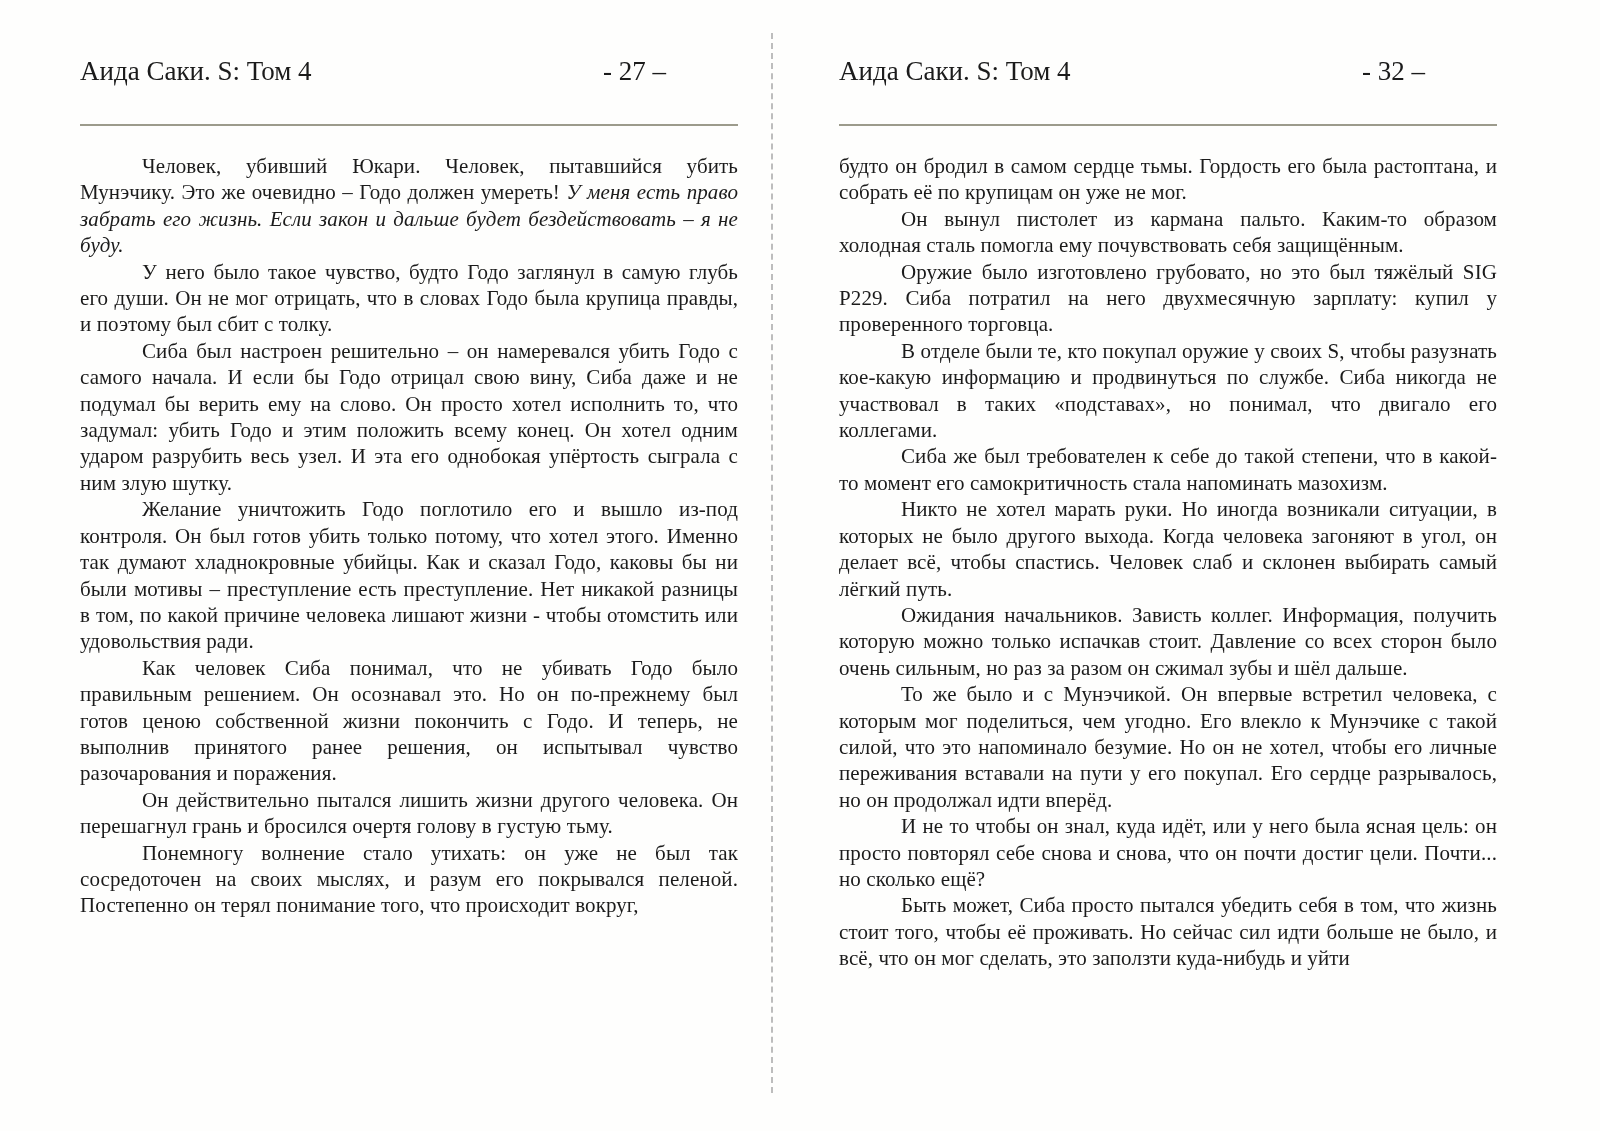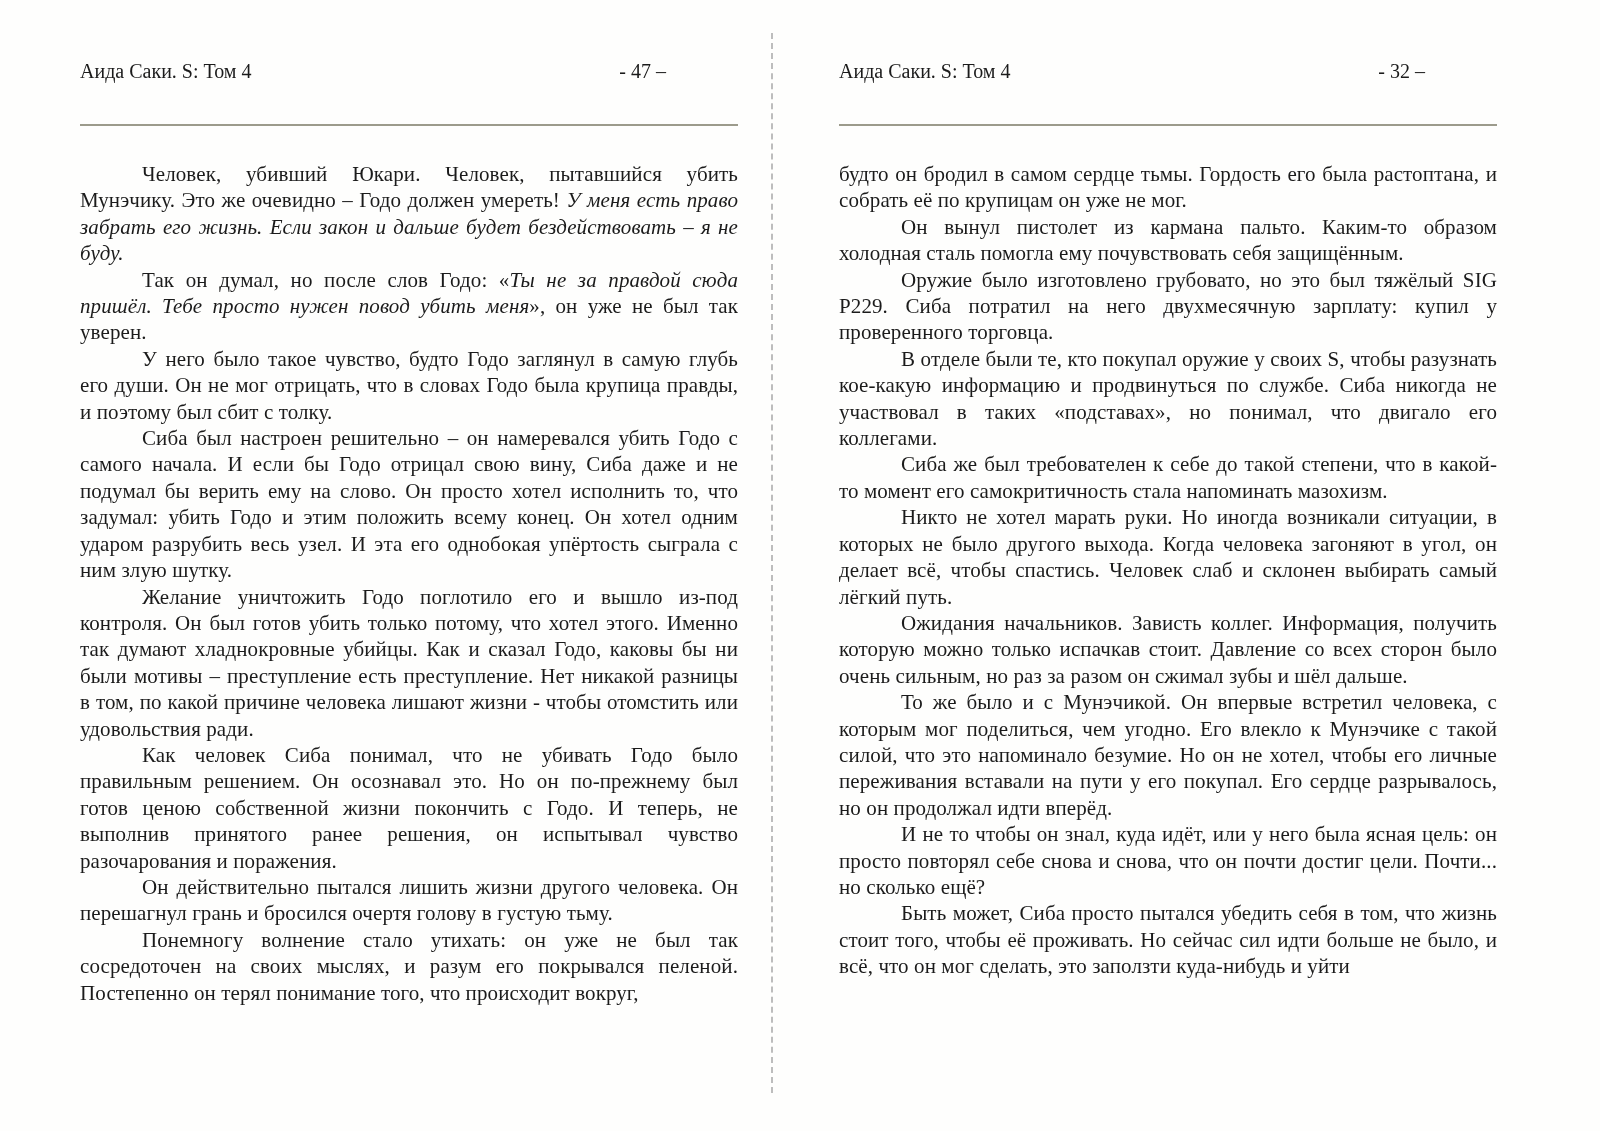--- a/index.html
+++ b/index.html
@@ -23,21 +23,21 @@
     position: absolute;
     top: 57px;
     width: 658px;
   }
   .page.left  { left: 80px; }
   .page.right { left: 839px; }
 
   .page-header {
     position: relative;
     height: 30px;
-    font-size: 20px;
+    font-size: 27px;
     line-height: 28px;
     white-space: nowrap;
   }
   .page-header .title {
     position: absolute;
     left: 0;
     top: 0;
   }
   .page-header .page-num {
     position: absolute;
@@ -45,21 +45,21 @@
     top: 0;
   }
   .header-rule {
     border: none;
     height: 2px;
     margin: 0;
     margin-top: 37px;
     background: #9c9b8c;
   }
   .page-body {
-    margin-top: 35px;
+    margin-top: 27px;
     font-size: 21px;
     line-height: 26.4px;
     text-align: justify;
     letter-spacing: 0.1px;
   }
   .page-body p.para {
     margin: 0;
     text-indent: 62px;
   }
   .page-body p.para.no-indent {
@@ -77,26 +77,25 @@
   }
 </style>
 </head>
 <body>
 
 <div class="spread">
 
   <div class="page left">
     <div class="page-header">
       <span class="title">Аида Саки. S: Том 4</span>
-      <span class="page-num">- 47 –</span>
+      <span class="page-num">- 27 –</span>
     </div>
     <hr class="header-rule">
     <div class="page-body">
         <p class="para"><span class="run">Человек, убивший Юкари. Человек, пытавшийся убить Мунэчику. Это же очевидно – Годо должен умереть! </span><span class="run italic">У меня есть право забрать его жизнь. Если закон и дальше будет бездействовать – я не буду.</span></p>
-        <p class="para"><span class="run">Так он думал, но после слов Годо: «</span><span class="run italic">Ты не за правдой сюда пришёл. Тебе просто нужен повод убить меня</span><span class="run">», он уже не был так уверен.</span></p>
         <p class="para"><span class="run">У него было такое чувство, будто Годо заглянул в самую глубь его души. Он не мог отрицать, что в словах Годо была крупица правды, и поэтому был сбит с толку.</span></p>
         <p class="para"><span class="run">Сиба был настроен решительно – он намеревался убить Годо с самого начала. И если бы Годо отрицал свою вину, Сиба даже и не подумал бы верить ему на слово. Он просто хотел исполнить то, что задумал: убить Годо и этим положить всему конец. Он хотел одним ударом разрубить весь узел. И эта его однобокая упёртость сыграла с ним злую шутку.</span></p>
         <p class="para"><span class="run">Желание уничтожить Годо поглотило его и вышло из-под контроля. Он был готов убить только потому, что хотел этого. Именно так думают хладнокровные убийцы. Как и сказал Годо, каковы бы ни были мотивы – преступление есть преступление. Нет никакой разницы в том, по какой причине человека лишают жизни - чтобы отомстить или удовольствия ради.</span></p>
         <p class="para"><span class="run">Как человек Сиба понимал, что не убивать Годо было правильным решением. Он осознавал это. Но он по-прежнему был готов ценою собственной жизни покончить с Годо. И теперь, не выполнив принятого ранее решения, он испытывал чувство разочарования и поражения.</span></p>
         <p class="para"><span class="run">Он действительно пытался лишить жизни другого человека. Он перешагнул грань и бросился очертя голову в густую тьму.</span></p>
         <p class="para"><span class="run">Понемногу волнение стало утихать: он уже не был так сосредоточен на своих мыслях, и разум его покрывался пеленой. Постепенно он терял понимание того, что происходит вокруг,</span></p>
       </div>
   </div>
 
   <div class="center-divider"></div>

